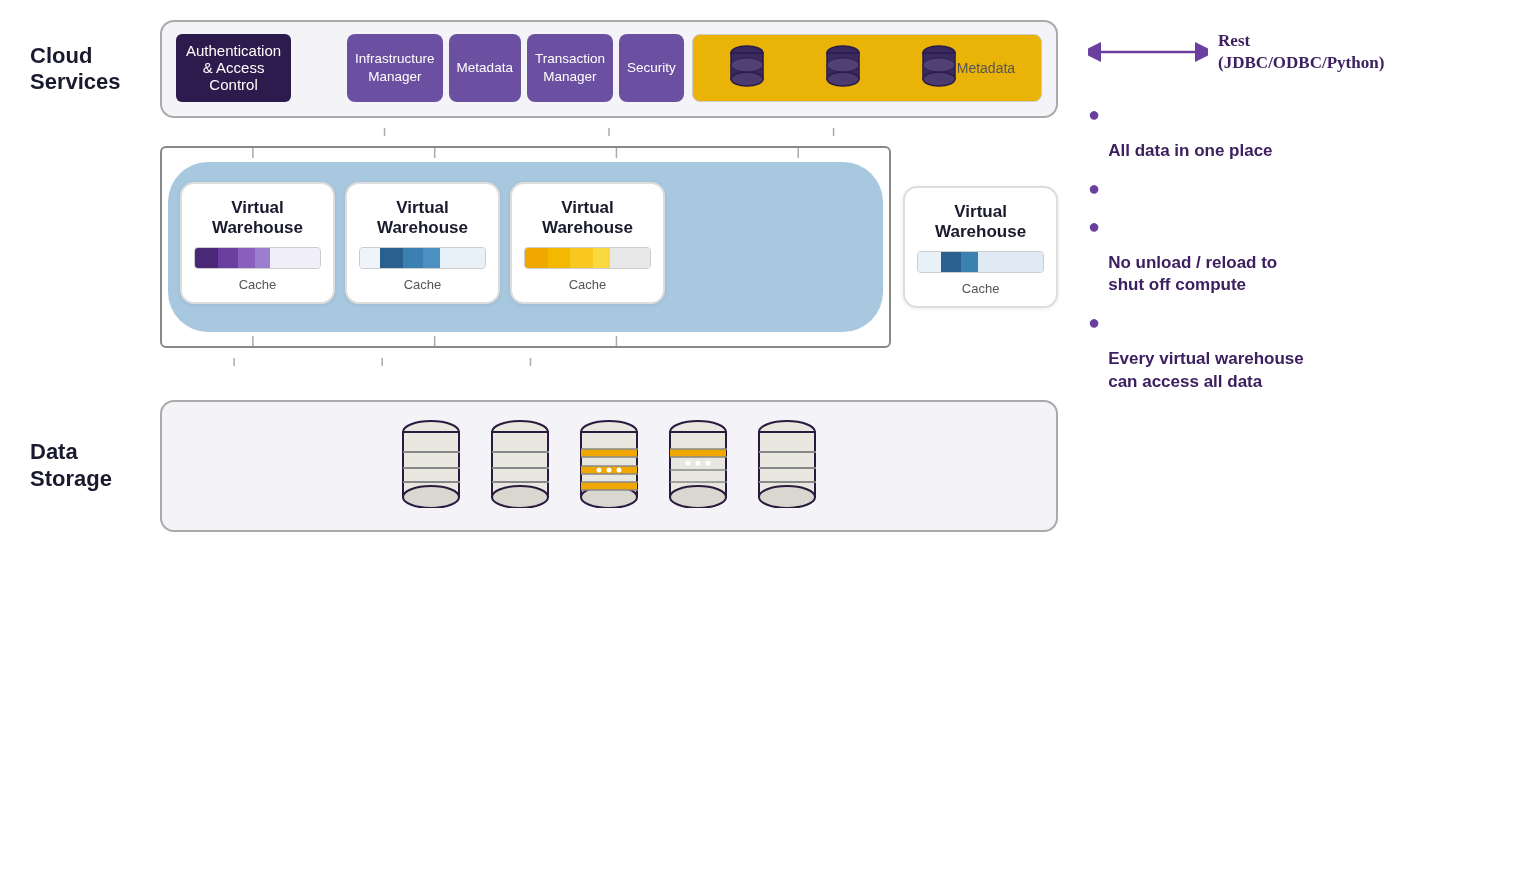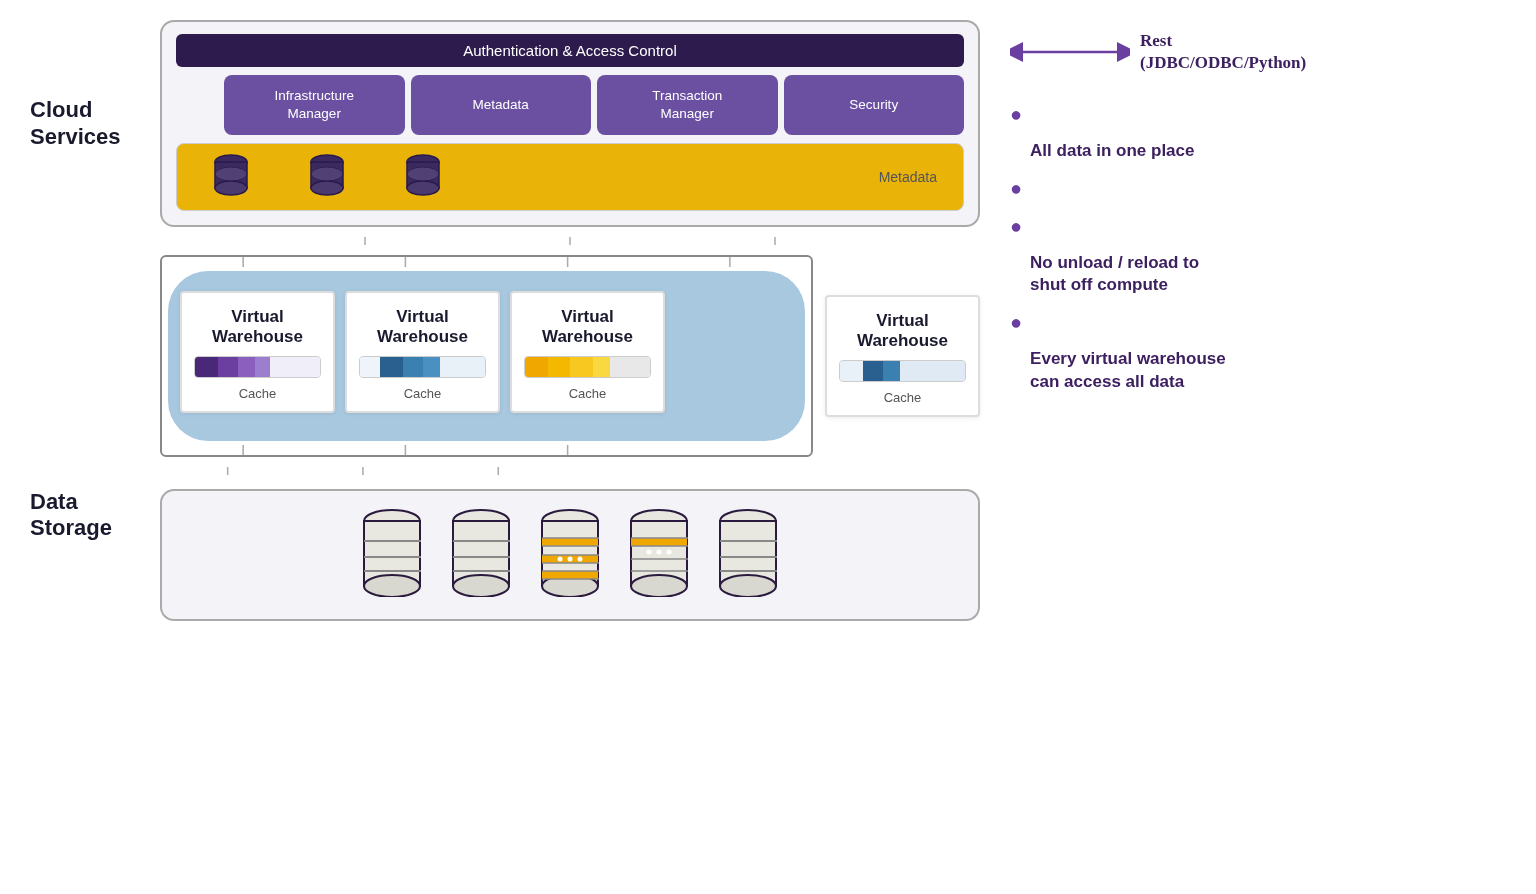--- a/index.html
+++ b/index.html
@@ -53,21 +53,21 @@
       padding-right: 15px;
     }
 
     .cloud-services-box {
       flex: 1;
       border: 2px solid #aaa;
       border-radius: 14px;
       background: #f4f3f8;
       padding: 12px 14px 14px 14px;
       display: flex;
-      flex-direction: column;
+      flex-direction: row;
       gap: 8px;
     }
 
     .auth-bar {
       background: #2d1b4e;
       color: #fff;
       text-align: center;
       border-radius: 6px;
       padding: 8px 10px;
       font-size: 15px;
@@ -123,21 +123,21 @@
       margin-left: auto;
       font-size: 14px;
       color: #555;
       font-weight: 400;
       padding-right: 10px;
     }
 
     .vw-box {
       background: #fff;
       border: 2px solid #ddd;
-      border-radius: 4px;
+      border-radius: 14px;
       padding: 14px 12px 10px 12px;
       min-width: 155px;
       max-width: 165px;
       display: flex;
       flex-direction: column;
       align-items: center;
       gap: 8px;
       box-shadow: 0 1px 4px rgba(0,0,0,0.08);
     }
 
@@ -152,21 +152,22 @@
     .cache-label {
       font-size: 13px;
       color: #555;
       text-align: center;
     }
 
     
     .data-storage-wrapper {
       display: flex;
       flex-direction: row;
-      margin-top: 4px;
+      align-items: center;
+      margin-top: 24px;
     }
 
     .data-storage-label {
       font-size: 22px;
       font-weight: 900;
       color: #1a1a2e;
       min-width: 130px;
       line-height: 1.2;
       padding-right: 15px;
     }

